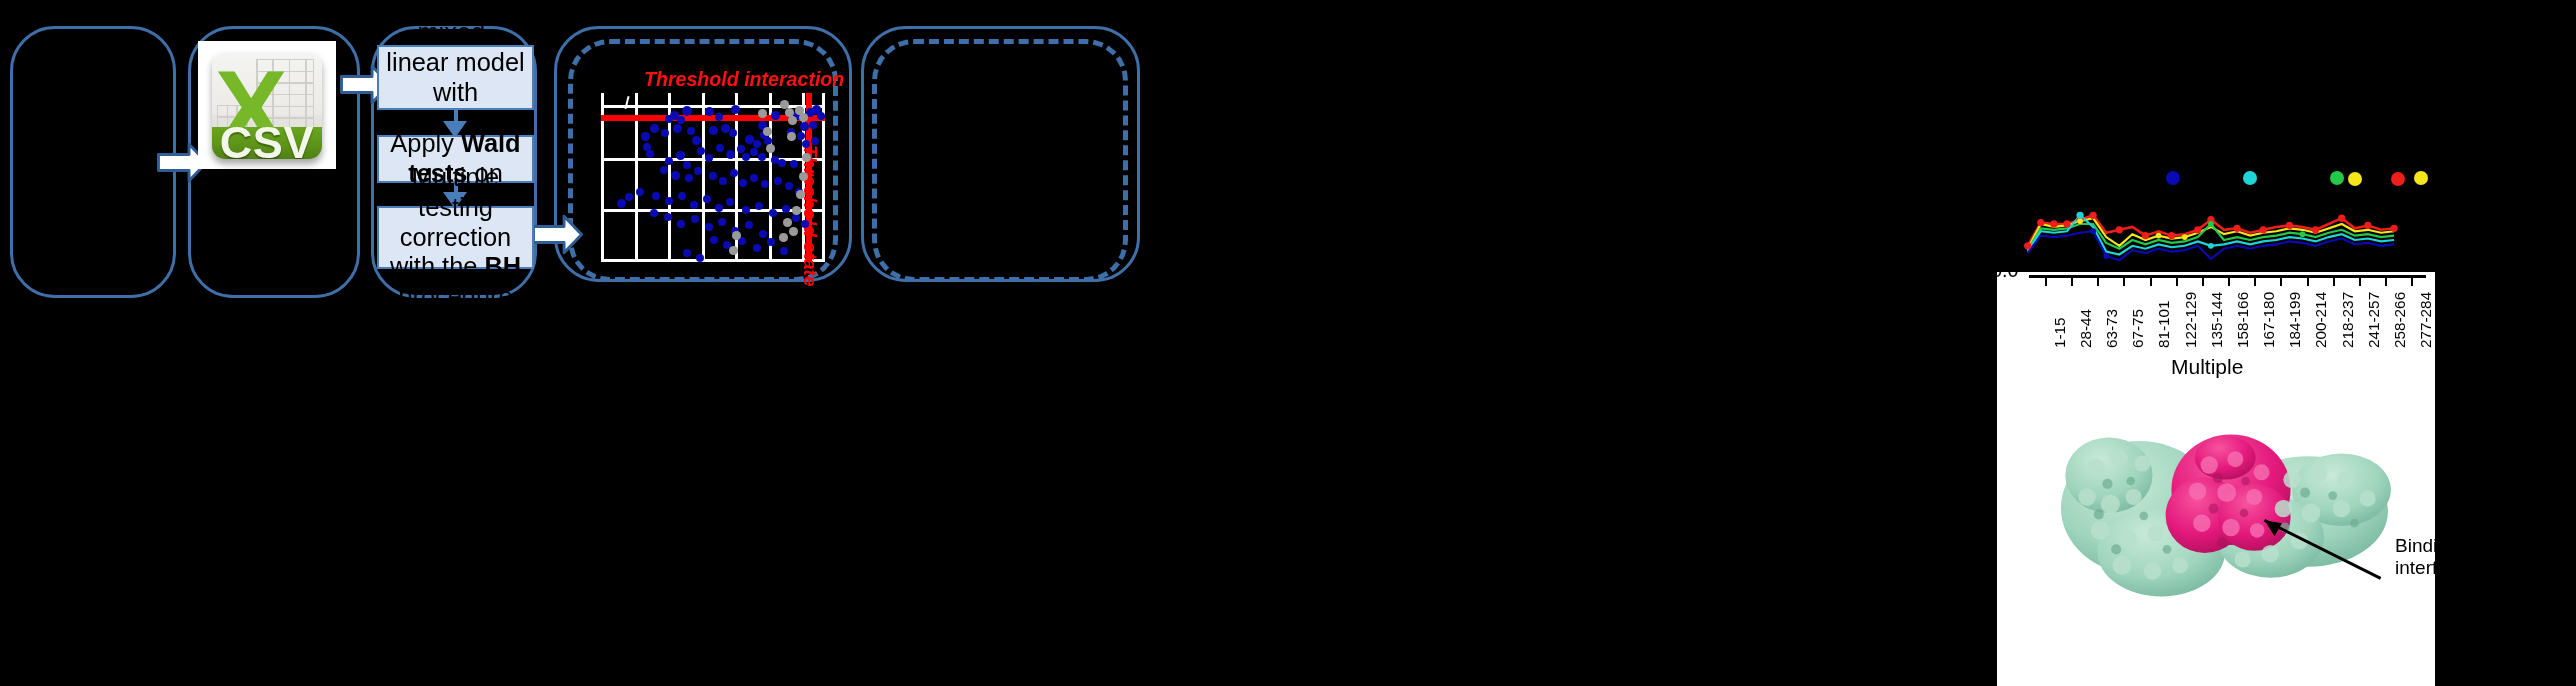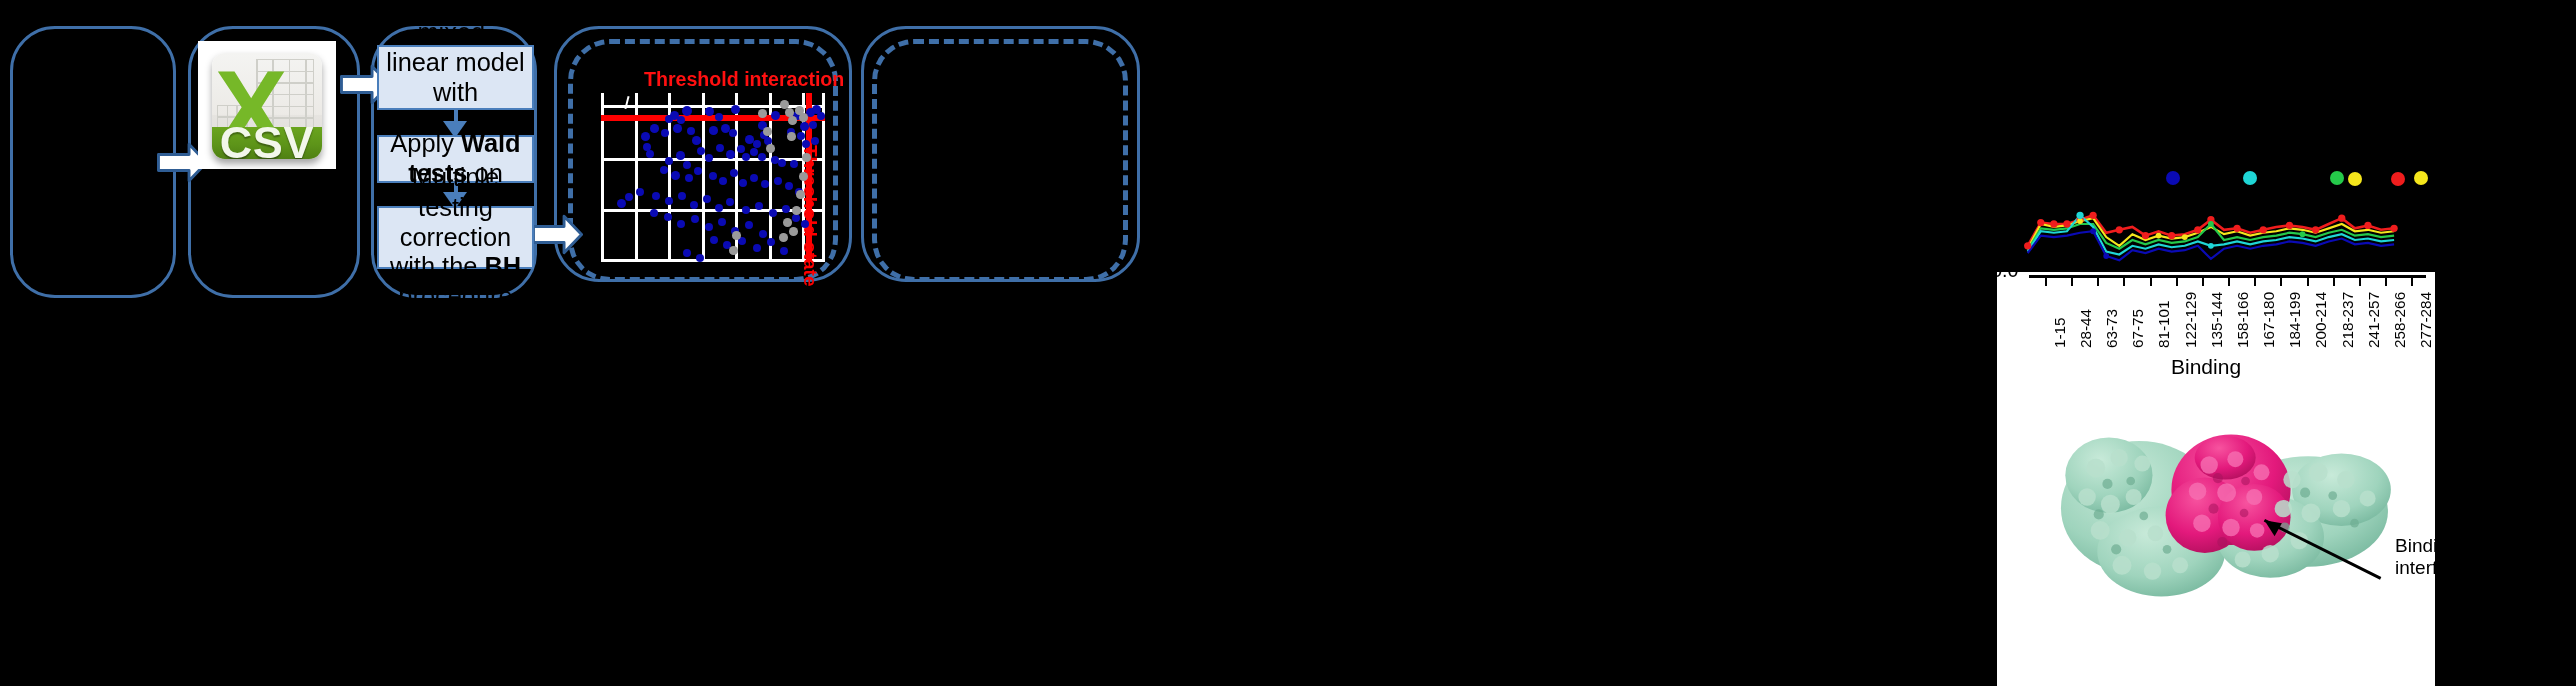--- a/index.html
+++ b/index.html
@@ -31,21 +31,21 @@
   .csv-grid i{position:absolute;background:#cfcfc9;}
   .csv-x{position:absolute;left:2%;top:2%;width:42%;height:48%;color:#76b828;font-weight:bold;
          font-size:109px;line-height:109px;font-family:"Liberation Sans",sans-serif;text-align:center;}
   .csv-band{position:absolute;left:0;right:0;bottom:0;height:30%;
             background:linear-gradient(180deg,#6aa51e 0%,#5d9419 55%,#4f8013 100%);
             display:flex;align-items:center;justify-content:center;}
   .csv-band span{color:#f2f7ea;font-weight:bold;font-size:45px;letter-spacing:0.7px;
             text-shadow:0 1.5px 1.5px rgba(0,0,0,.35);}
 
   
-  #scatter{position:absolute;}
+  #scatter{position:absolute;font-style:italic;}
   #scatter .plot-title{position:absolute;color:#ff1010;font-size:19.6px;font-weight:bold;white-space:nowrap;}
   #scatter .gridv,#scatter .gridh{position:absolute;background:#ffffff;}
   #scatter .redh{position:absolute;background:#ff0000;height:5.8px;}
   #scatter .redv{position:absolute;background:#ff0000;width:5.8px;}
   #scatter .vlabel{position:absolute;color:#ff0000;font-size:19px;font-weight:bold;white-space:nowrap;
                    transform:rotate(90deg);transform-origin:left top;}
   .dot{position:absolute;border-radius:50%;}
   .dot.b{background:#0a0ab4;}
   .dot.g{background:#9a9a9a;}
   .tick-mark{position:absolute;background:#ffffff;}
@@ -383,21 +383,21 @@
         <div class="peptide-lbl" style="left: 237px; top: 76px;">158-166</div>
         <div class="peptide-lbl" style="left: 263px; top: 76px;">167-180</div>
         <div class="peptide-lbl" style="left: 289px; top: 76px;">184-199</div>
         <div class="peptide-lbl" style="left: 315px; top: 76px;">200-214</div>
         <div class="peptide-lbl" style="left: 342px; top: 76px;">218-237</div>
         <div class="peptide-lbl" style="left: 368px; top: 76px;">241-257</div>
         <div class="peptide-lbl" style="left: 394px; top: 76px;">258-266</div>
         <div class="peptide-lbl" style="left: 420px; top: 76px;">277-284</div>
       </div>
 
-    <div class="axis-title" style="left:174px;top:83px;">Binding</div>
+    <div class="axis-title" style="left:174px;top:83px;">Multiple</div>
 
     <div class="prot" style="left:55px;top:116px;width:342px;height:218px;">
       <svg width="342" height="218" viewBox="0 0 470 300">
         <defs>
           <radialGradient id="gBody" cx="40%" cy="30%" r="80%">
             <stop offset="0%" stop-color="#c8ead9"></stop>
             <stop offset="60%" stop-color="#9fd4bd"></stop>
             <stop offset="100%" stop-color="#72b49a"></stop>
           </radialGradient>
           <radialGradient id="gLig" cx="40%" cy="28%" r="78%">

